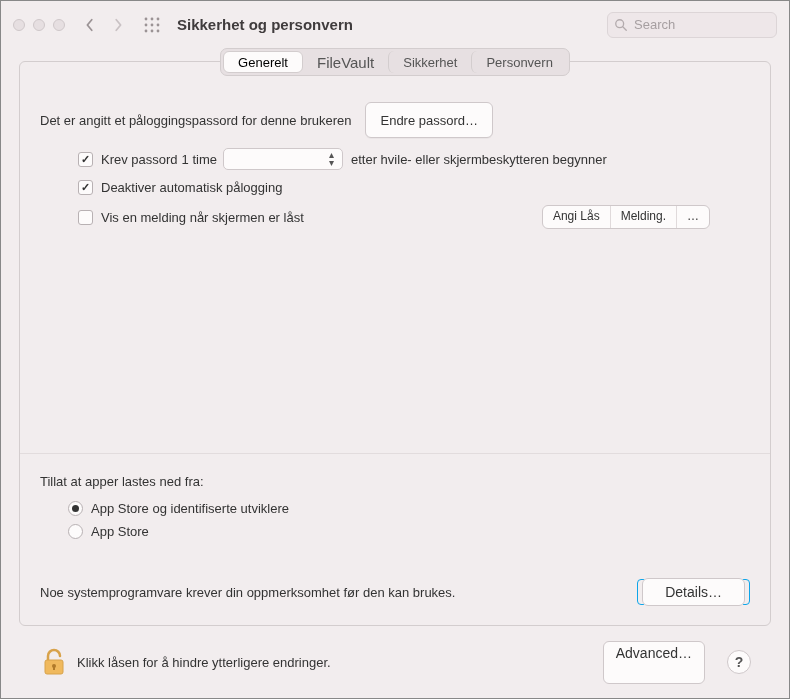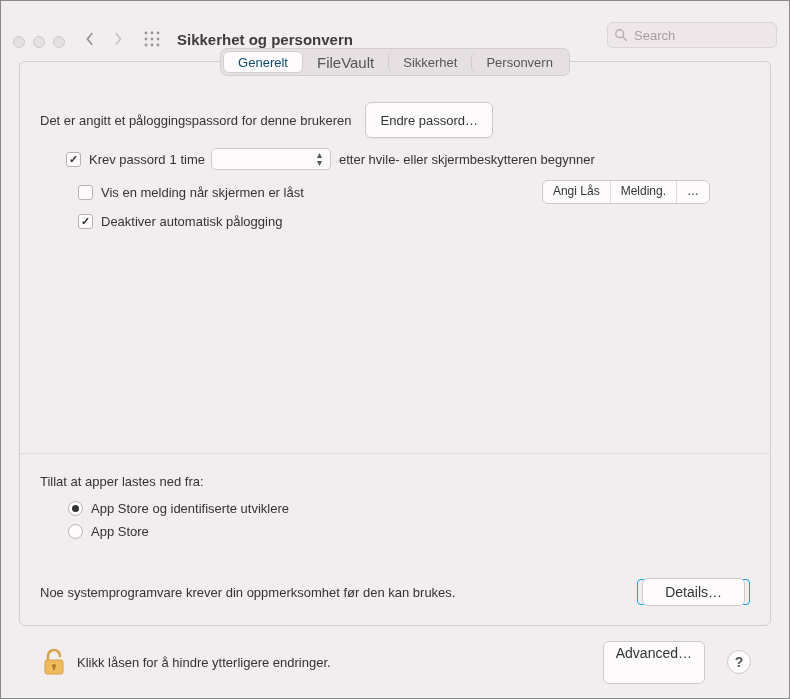--- a/index.html
+++ b/index.html
@@ -16,21 +16,21 @@
     width: 790px;
     height: 699px;
     border: 1px solid #888;
     background: #f2edee;
     display: flex;
     flex-direction: column;
   }
   .titlebar {
     height: 48px;
     display: flex;
-    align-items: flex-end;
+    align-items: center;
     padding: 0 12px;
     border-bottom: 1px solid rgba(0,0,0,0);
     position: relative;
   }
   .traffic { display: flex; gap: 8px; margin-right: 16px; }
   .dot { width: 12px; height: 12px; border-radius: 50%; background: #e6dfe1; border: 1px solid #cfc8ca; }
   .nav { display: flex; gap: 10px; margin-right: 16px; }
   .chev { width: 18px; height: 18px; display: flex; align-items: center; justify-content: center; color: #8e8e8e; }
   .grid-icon { width: 18px; height: 18px; margin-right: 16px; color: #8e8e8e; }
   .title { font-size: 15px; font-weight: 600; flex: 1; color: #403c3d; }
@@ -75,21 +75,21 @@
     color: #555;
     border-radius: 6px;
     display: flex;
     align-items: center;
     cursor: default;
   }
   .tab.active {
     background: #fdfbfb;
     border: 1px solid #d3cdce;
     font-weight: 500;
-    color: #0c4a6e;
+    color: #000000;
   }
   .tab + .tab { margin-left: 0; }
   .tab.sep { border-left: 1px solid #d3cdce; }
   .tab.large { font-size: 15px; font-weight: 500; padding: 2px 14px; }
 
   .section { margin-top: 26px; }
   .row { display: flex; align-items: center; margin-bottom: 10px; }
   .btn {
     background: #fdfbfb;
     border: 1px solid #cfc8ca;
@@ -256,47 +256,47 @@
         </div>
       </div>
 
       <div class="section">
         <div class="row">
           <span>Det er angitt et påloggingspassord for denne brukeren</span>
           <span style="width:14px"></span>
           <span class="btn">Endre passord…</span>
         </div>
 
-        <div class="row" style="margin-left:26px;">
+        <div class="row" style="margin-left:38px;">
           <span class="checkbox checked"></span>
           <span>Krev passord</span>
           <span style="width:4px"></span>
           <span>1 time</span>
           <span class="select" style="margin-left:6px;">
             <span class="caret">▴<br>▾</span>
           </span>
           <span style="width:8px"></span>
           <span>etter hvile- eller skjermbeskytteren begynner</span>
+        </div>
+
+        <div class="row" style="margin-left:38px;">
+          <span class="checkbox checked"></span>
+          <span>Deaktiver automatisk pålogging</span>
         </div>
 
         <div class="row" style="margin-left:38px; justify-content:space-between;">
           <div style="display:flex;align-items:center;">
             <span class="checkbox"></span>
             <span>Vis en melding når skjermen er låst</span>
           </div>
           <div class="seg" style="margin-right:40px;">
             <span class="seg-item">Angi Lås</span>
             <span class="seg-item">Melding.</span>
             <span class="seg-item">…</span>
           </div>
-        </div>
-
-        <div class="row" style="margin-left:38px;">
-          <span class="checkbox checked"></span>
-          <span>Deaktiver automatisk pålogging</span>
         </div>
       </div>
 
       <div style="flex:1"></div>
       <hr class="divider">
 
       <div class="bottom-section">
         <div style="margin-bottom:12px;">
           <span>Tillat at apper lastes ned fra:</span>
         </div>

